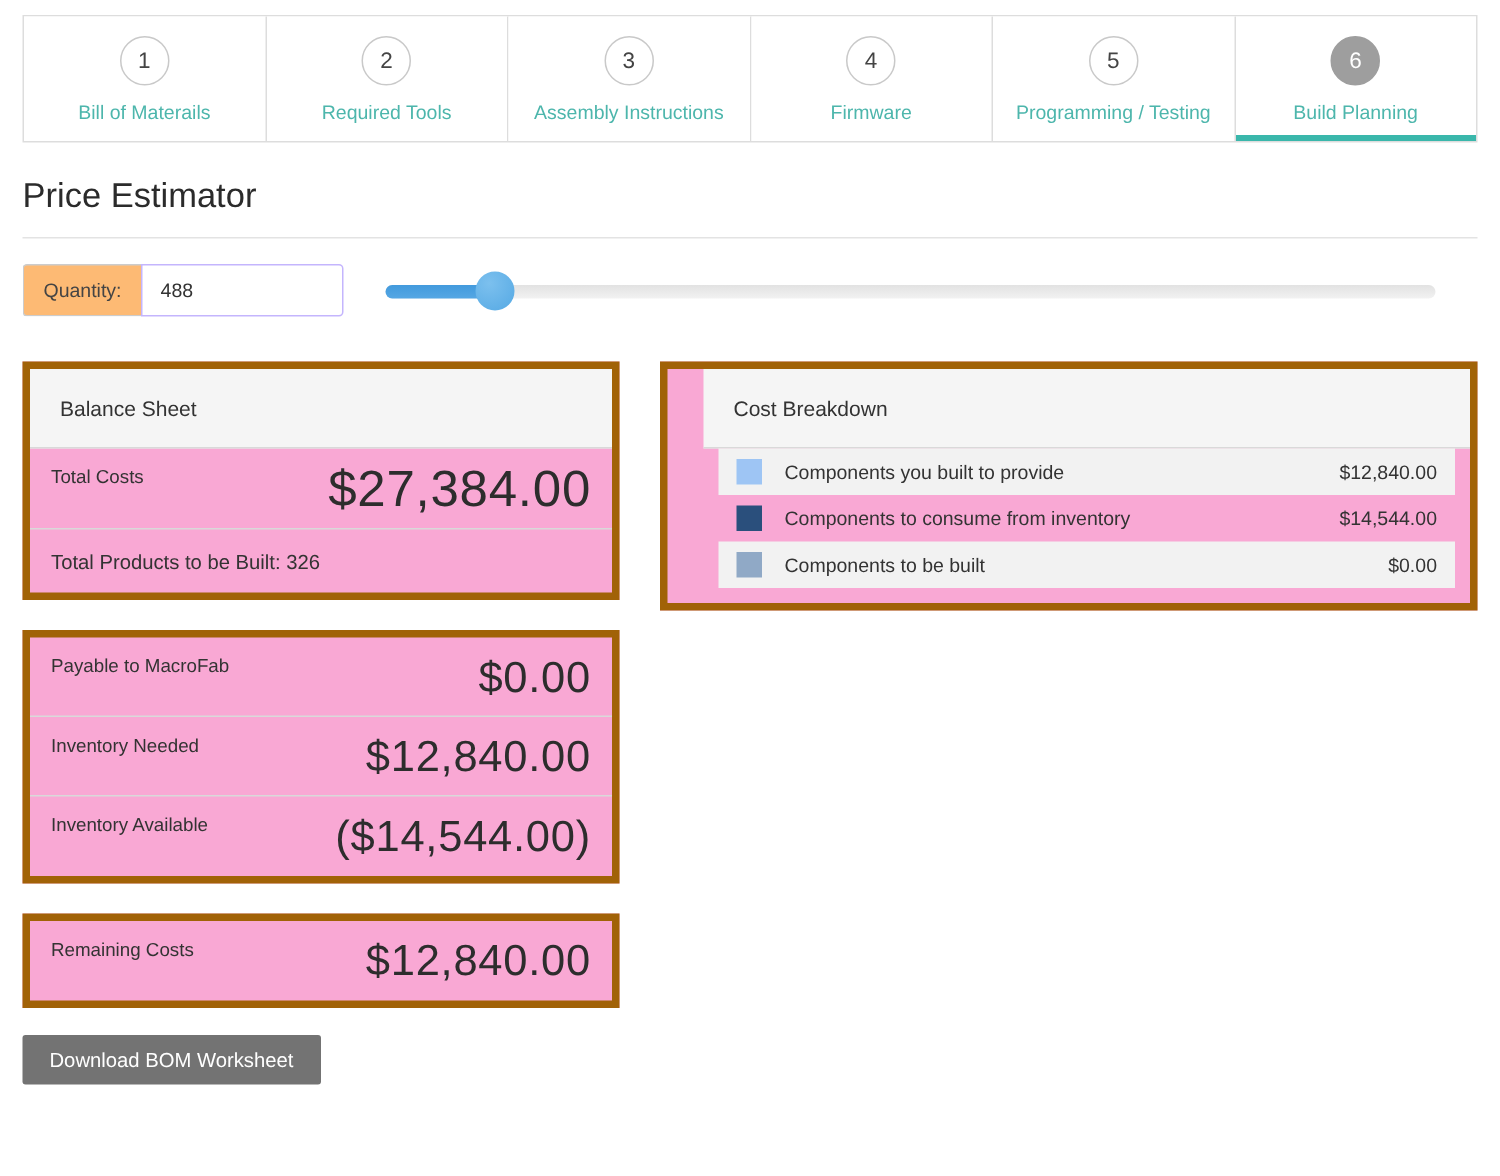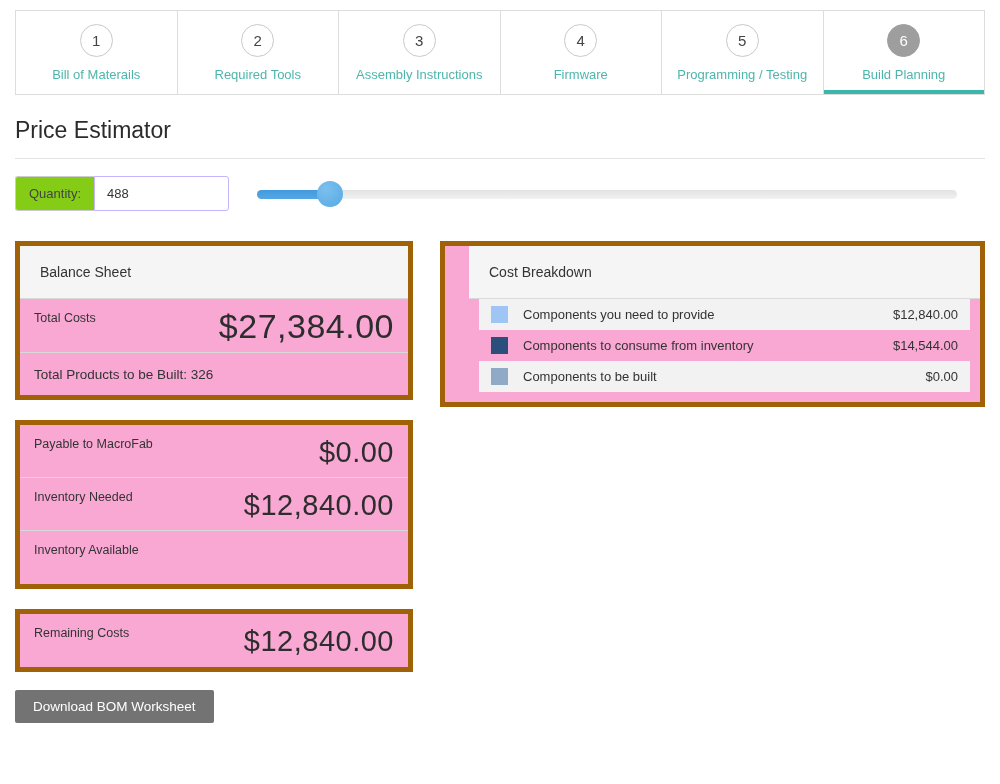--- a/index.html
+++ b/index.html
@@ -21,21 +21,21 @@
   .tab.active::after { content:""; position:absolute; left:0; right:0; bottom:0;
     height:4px; background:#3ab7ab; }
 
   
   h1.page-title { font-size:23px; font-weight:400; color:#2b2b2b; margin:22px 0 14px 0; }
   .rule { border:none; border-top:1px solid #e3e3e3; margin:0 0 17px 0; }
 
   
   .qty-row { display:flex; align-items:center; margin-bottom:30px; }
   .input-group { display:flex; }
-  .input-group .addon { background:#84cc16; border:1px solid #ccc; border-right:none;
+  .input-group .addon { background:#fdba74; border:1px solid #ccc; border-right:none;
     border-radius:3px 0 0 3px; padding:9px 13px; font-size:13px; color:#444; }
   .input-group input { width:135px; border:1px solid #c4b5fd; border-radius:0 3px 3px 0;
     padding:9px 12px; font-size:13px; color:#333; outline:none; }
   .slider { position:relative; flex:1; height:26px; margin-left:28px; margin-right:28px; }
   .slider .track { position:absolute; top:9px; left:0; right:0; height:9px;
     border-radius:5px; background:linear-gradient(#e2e2e2,#f2f2f2); }
   .slider .fill { position:absolute; top:0; left:0; height:9px; border-radius:5px;
     background:linear-gradient(#429add,#55a7e4); }
   .slider .thumb { position:absolute; top:0; width:26px; height:26px; border-radius:50%;
     background:radial-gradient(circle at 35% 30%, #7cc0ee, #55a9e4); cursor:pointer; }
@@ -141,41 +141,42 @@
         <div class="bs-row">
           <span class="bs-label">Payable to MacroFab</span>
           <span class="bs-value">$0.00</span>
         </div>
         <div class="bs-row">
           <span class="bs-label">Inventory Needed</span>
           <span class="bs-value">$12,840.00</span>
         </div>
         <div class="bs-row">
           <span class="bs-label">Inventory Available</span>
+          <span class="bs-value">($14,544.00)</span>
         </div>
       </div>
 
       <div class="section-gap"></div>
 
       <div class="panel">
         <div class="bs-row">
           <span class="bs-label">Remaining Costs</span>
           <span class="bs-value">$12,840.00</span>
         </div>
       </div>
 
       <button class="download-btn">Download BOM Worksheet</button>
     </div>
 
     <div class="col-right panel">
       <div class="panel-header">Cost Breakdown</div>
       <div class="legend">
         <div class="legend-row">
           <span class="legend-swatch" id="sw0" style="background: rgb(158, 197, 244);"></span>
-          <span class="legend-label">Components you need to provide</span>
+          <span class="legend-label">Components you built to provide</span>
           <span class="legend-value">$12,840.00</span>
         </div>
         <div class="legend-row">
           <span class="legend-swatch" id="sw1" style="background: rgb(42, 79, 124);"></span>
           <span class="legend-label">Components to consume from inventory</span>
           <span class="legend-value">$14,544.00</span>
         </div>
         <div class="legend-row">
           <span class="legend-swatch" id="sw2" style="background: rgb(144, 169, 198);"></span>
           <span class="legend-label">Components to be built</span>

